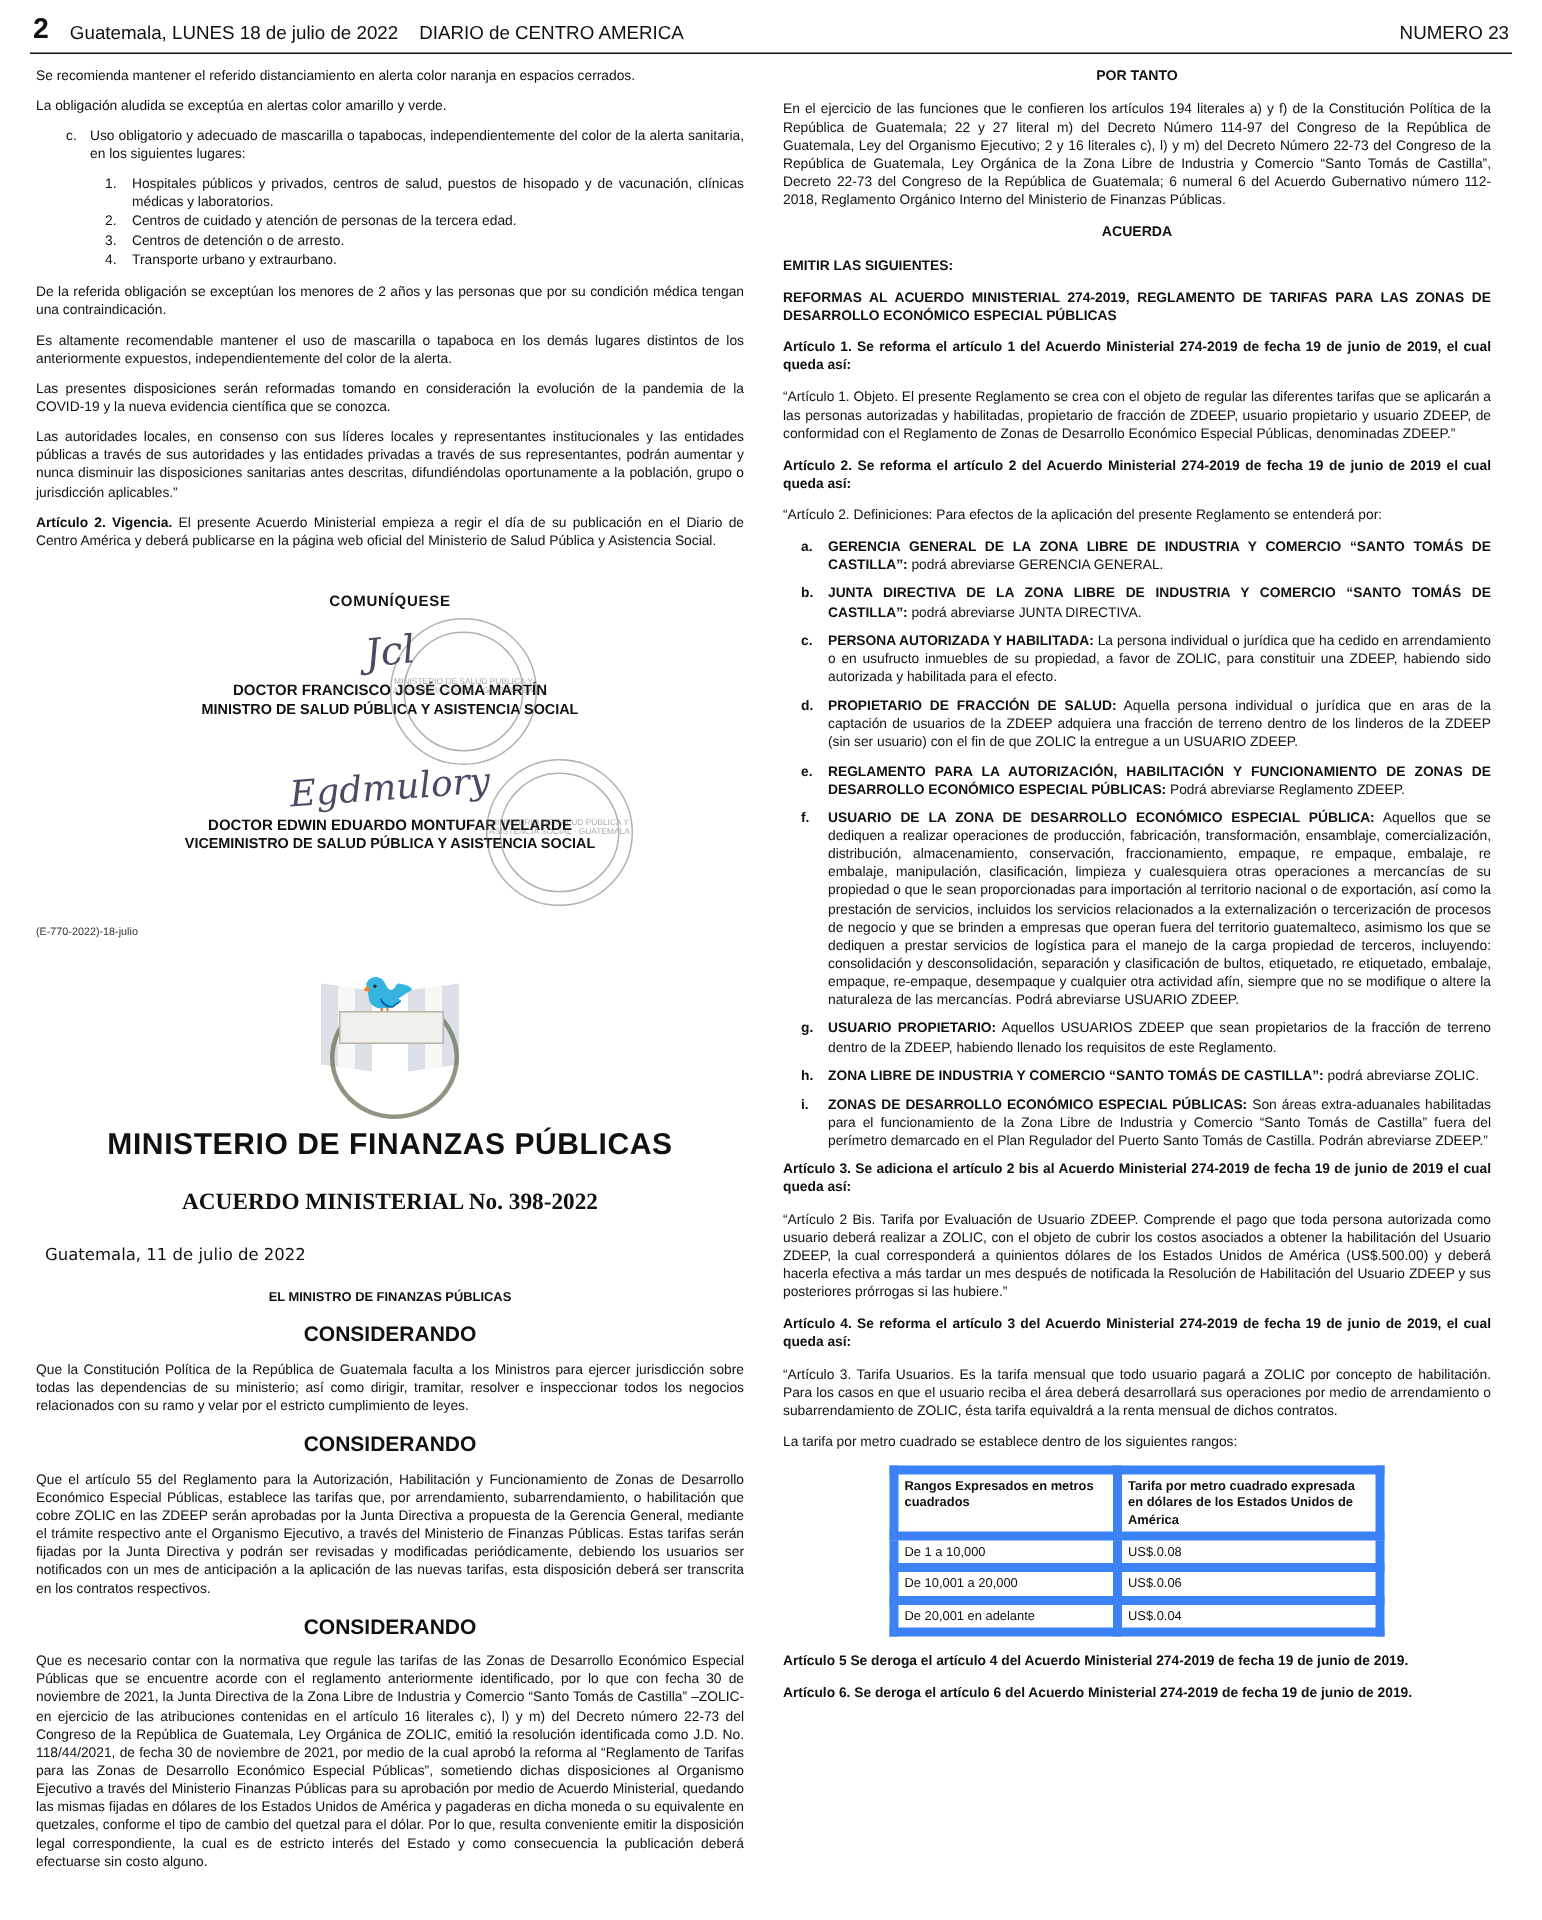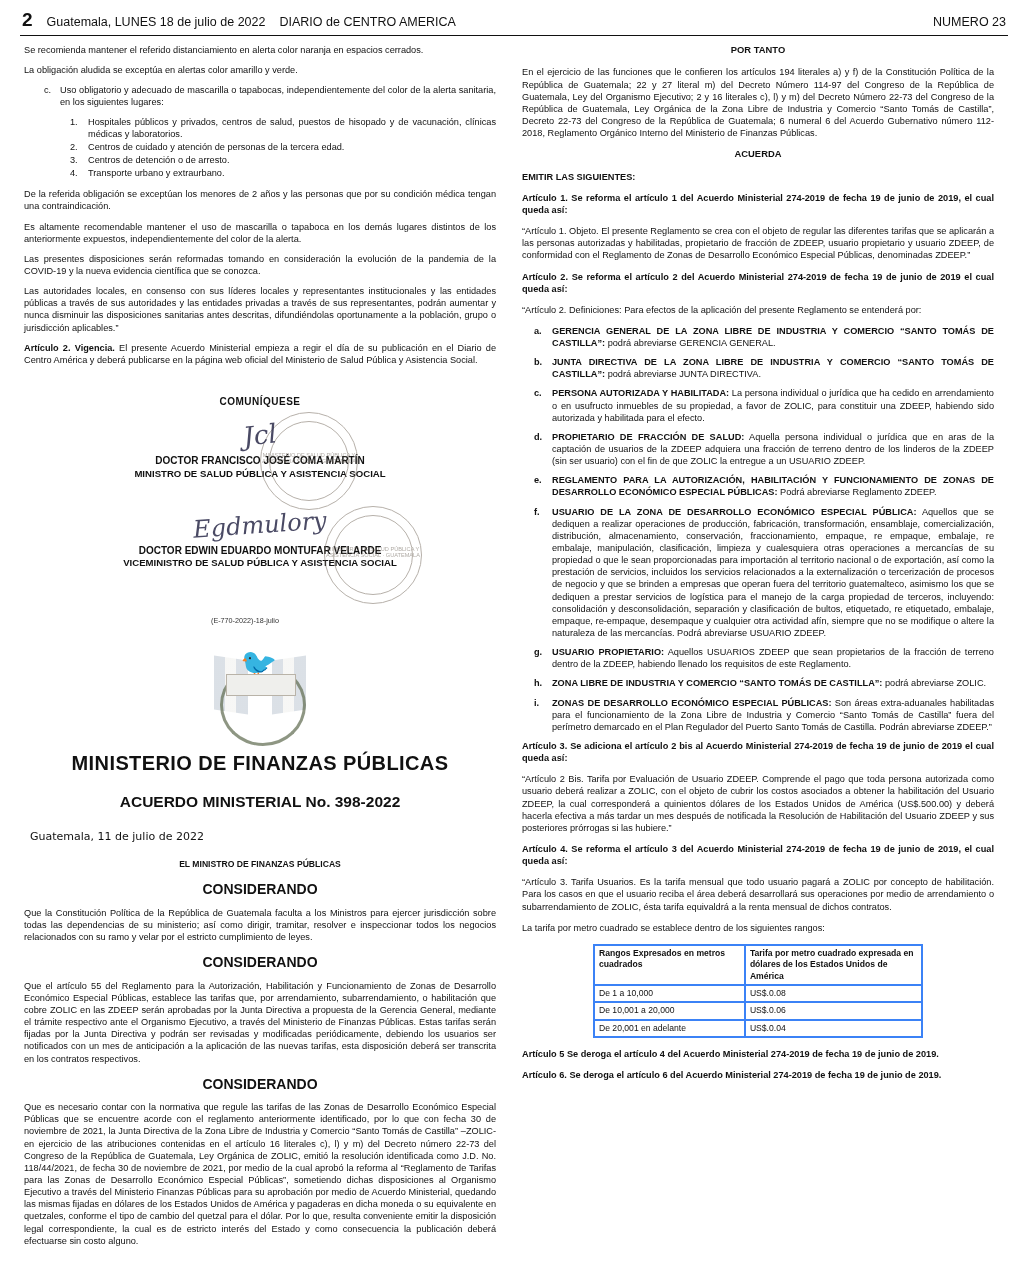--- a/index.html
+++ b/index.html
@@ -27,43 +27,43 @@
   .numrow .tx{flex:1;text-align:justify;}
   .comuniquese{text-align:center;font-weight:bold;font-size:10px;letter-spacing:.5px;margin:29px 0 10px 0;}
   .sigblock{text-align:center;position:relative;}
   .signame{font-weight:bold;font-size:10px;margin-top:2px;}
   .sigtitle{font-weight:bold;font-size:9.6px;margin-bottom:2px;}
   .seal{width:96px;height:96px;border-radius:50%;border:1.6px solid #7a6f63;position:absolute;opacity:.55;
         display:flex;align-items:center;justify-content:center;font-size:5.6px;color:#6b6257;text-align:center;line-height:1.1;}
   .seal:after{content:"";position:absolute;width:78px;height:78px;border-radius:50%;border:1px solid #7a6f63;}
   .scriptsig{font-family:"DejaVu Serif",serif;font-style:italic;font-size:26px;color:#2b2b4a;transform:rotate(-6deg);opacity:.85;}
   .scriptsig2{font-family:"DejaVu Serif",serif;font-style:italic;font-size:24px;color:#2b2b4a;transform:rotate(-4deg);opacity:.85;}
-  .code{text-align:center;font-size:7.2px;color:#333;margin-top:10px;margin-right:30px;}
+  .code{text-align:left;font-size:7.2px;color:#333;margin-top:10px;margin-right:30px;}
   .emblem{width:96px;height:104px;margin:14px auto 6px auto;position:relative;}
   .emblem .flagL,.emblem .flagR{position:absolute;top:18px;width:34px;height:54px;background:linear-gradient(90deg,#cfd6de 0 33%,#f4f4f2 33% 66%,#cfd6de 66% 100%);opacity:.75;}
   .emblem .flagL{left:2px;transform:skewY(8deg);}
   .emblem .flagR{right:2px;transform:skewY(-8deg);}
   .emblem .scroll{position:absolute;left:14px;top:34px;width:68px;height:20px;background:#efefec;border:1px solid #b9b3a8;}
   .emblem .bird{position:absolute;left:28px;top:4px;font-size:30px;color:#4a4a46;}
   .emblem .wreath{position:absolute;left:8px;top:24px;width:80px;height:76px;border:3px solid #5f6b4f;border-radius:50%;
                   border-top-color:transparent;opacity:.7;}
   .bigtitle{text-align:center;font-weight:bold;font-size:20px;letter-spacing:.4px;margin:6px 0 16px 0;}
-  .acuerdo{text-align:center;font-weight:bold;font-size:15.5px;margin:0 0 18px 0;}
+  .acuerdo{text-align:center;font-weight:bold;font-size:15.5px;margin:0 0 18px 0;font-family:Liberation Serif, serif;}
   .fecha{font-family:"DejaVu Sans",sans-serif;font-size:11px;margin:0 0 12px 6px;}
   .subc{text-align:center;font-weight:bold;font-size:8.6px;margin:14px 0 10px 0;}
   .considerando{text-align:center;font-weight:bold;font-size:14px;margin:10px 0 8px 0;}
   
   .rcol{width:472px;font-size:9.2px;line-height:1.32;text-align:justify;}
   .rcol p{margin:0 0 9px 0;}
   .rhead{text-align:center;font-weight:bold;font-size:9.4px;margin:0 0 10px 0;}
   .ltr{display:flex;margin-left:12px;margin-bottom:7px;}
   .ltr .mk{width:18px;flex:0 0 18px;font-weight:bold;}
   .ltr .tx{flex:1;text-align:justify;}
   table.tarifa{border-collapse:collapse;width:330px;margin:10px auto 10px auto;font-size:8.6px;}
-  table.tarifa td,table.tarifa th{border:2px solid #3b82f6;padding:2px 4px;vertical-align:top;}
+  table.tarifa td,table.tarifa th{border:6px solid #3b82f6;padding:2px 4px;vertical-align:top;}
   table.tarifa th{font-weight:bold;text-align:left;background:#fff;}
 </style>
 </head>
 <body>
 
 <div class="page">
 
   <div class="header">
     <div class="pagenum">2</div>
     <div class="loc">Guatemala, LUNES 18 de julio de 2022</div>
@@ -156,20 +156,21 @@
 
     </div>
 
     <div class="rcol">
 
       <div class="rhead">POR TANTO</div>
       <p class="b" style="font-weight:normal">En el ejercicio de las funciones que le confieren los artículos 194 literales a) y f) de la Constitución Política de la República de Guatemala; 22 y 27 literal m) del Decreto Número 114-97 del Congreso de la República de Guatemala, Ley del Organismo Ejecutivo; 2 y 16 literales c), l) y m) del Decreto Número 22-73 del Congreso de la República de Guatemala, Ley Orgánica de la Zona Libre de Industria y Comercio “Santo Tomás de Castilla”, Decreto 22-73 del Congreso de la República de Guatemala; 6 numeral 6 del Acuerdo Gubernativo número 112-2018, Reglamento Orgánico Interno del Ministerio de Finanzas Públicas.</p>
 
       <div class="rhead">ACUERDA</div>
       <p class="b">EMITIR LAS SIGUIENTES:</p>
+      <p class="b">REFORMAS AL ACUERDO MINISTERIAL 274-2019, REGLAMENTO DE TARIFAS PARA LAS ZONAS DE DESARROLLO ECONÓMICO ESPECIAL PÚBLICAS</p>
 
       <p class="b">Artículo 1. Se reforma el artículo 1 del Acuerdo Ministerial 274-2019 de fecha 19 de junio de 2019, el cual queda así:</p>
       <p>“Artículo 1. Objeto. El presente Reglamento se crea con el objeto de regular las diferentes tarifas que se aplicarán a las personas autorizadas y habilitadas, propietario de fracción de ZDEEP, usuario propietario y usuario ZDEEP, de conformidad con el Reglamento de Zonas de Desarrollo Económico Especial Públicas, denominadas ZDEEP.”</p>
 
       <p class="b">Artículo 2. Se reforma el artículo 2 del Acuerdo Ministerial 274-2019 de fecha 19 de junio de 2019 el cual queda así:</p>
       <p>“Artículo 2. Definiciones: Para efectos de la aplicación del presente Reglamento se entenderá por:</p>
 
       <div class="ltr">
         <div class="mk">a.</div>
         <div class="tx"><span class="b">GERENCIA GENERAL DE LA ZONA LIBRE DE INDUSTRIA Y COMERCIO “SANTO TOMÁS DE CASTILLA”:</span><span> podrá abreviarse GERENCIA GENERAL.</span></div>

